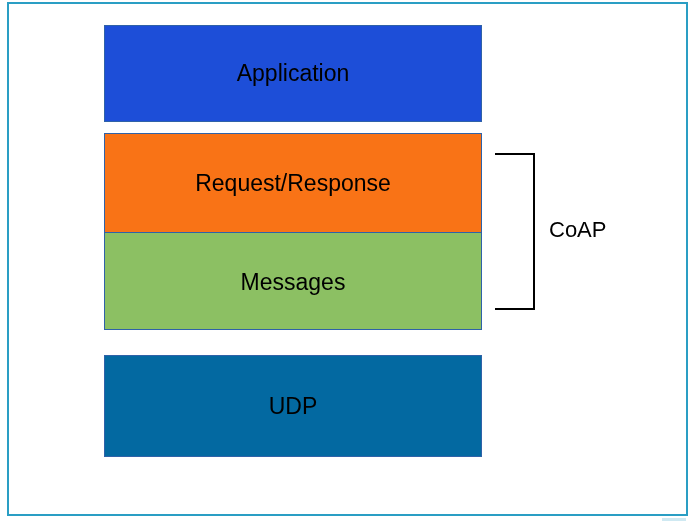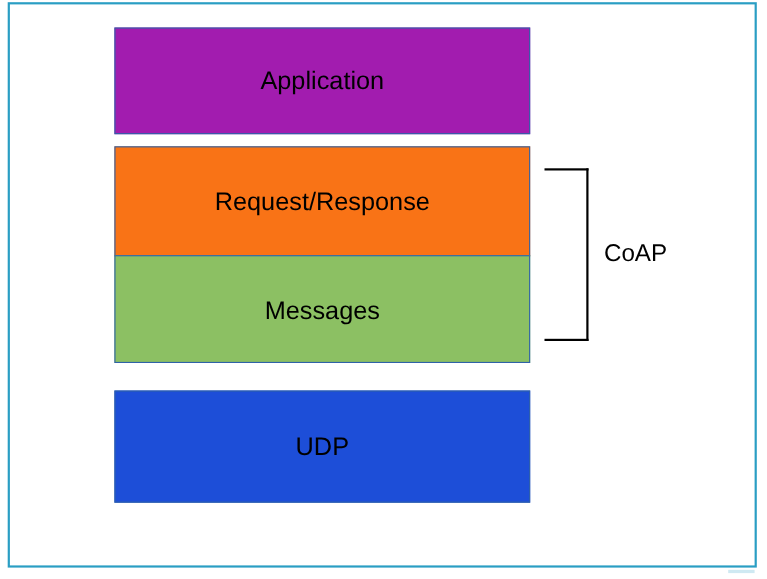--- a/index.html
+++ b/index.html
@@ -45,21 +45,21 @@
     letter-spacing: 0px;
     white-space: nowrap;
   }
 
   
   #box-application {
     left: 104px;
     top: 25px;
     width: 378px;
     height: 97px;
-    background: #a21caf;
+    background: #1d4ed8;
     align-items: center;
   }
 
   
   #box-request-response {
     left: 104px;
     top: 133px;
     width: 378px;
     height: 100px;
     background: #f97316;
@@ -77,21 +77,21 @@
     align-items: flex-start;
     padding-top: 38px;
   }
 
   
   #box-udp {
     left: 104px;
     top: 355px;
     width: 378px;
     height: 102px;
-    background: #1d4ed8;
+    background: #0369a1;
     align-items: center;
   }
 
   .layer-label {
     display: block;
   }
 
   
   #coap-bracket {
     position: absolute;

